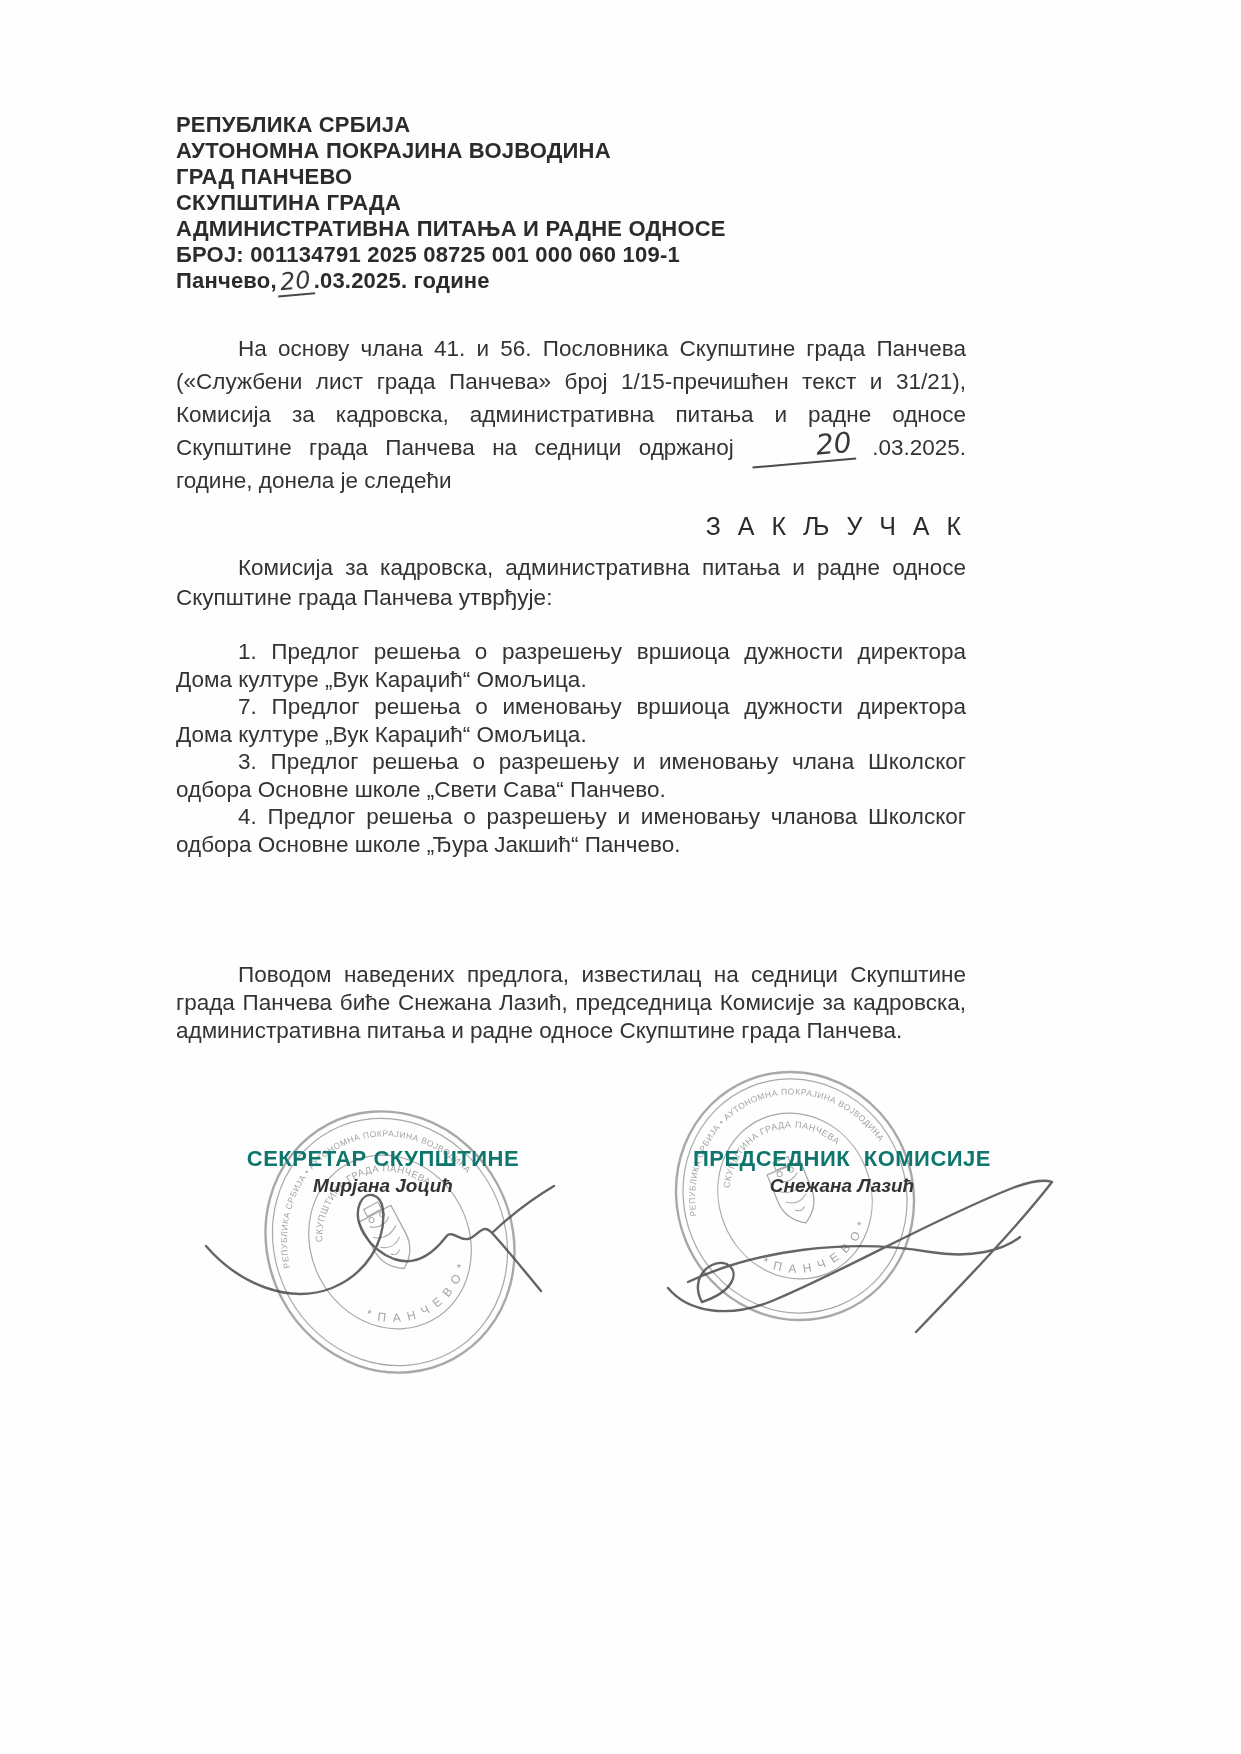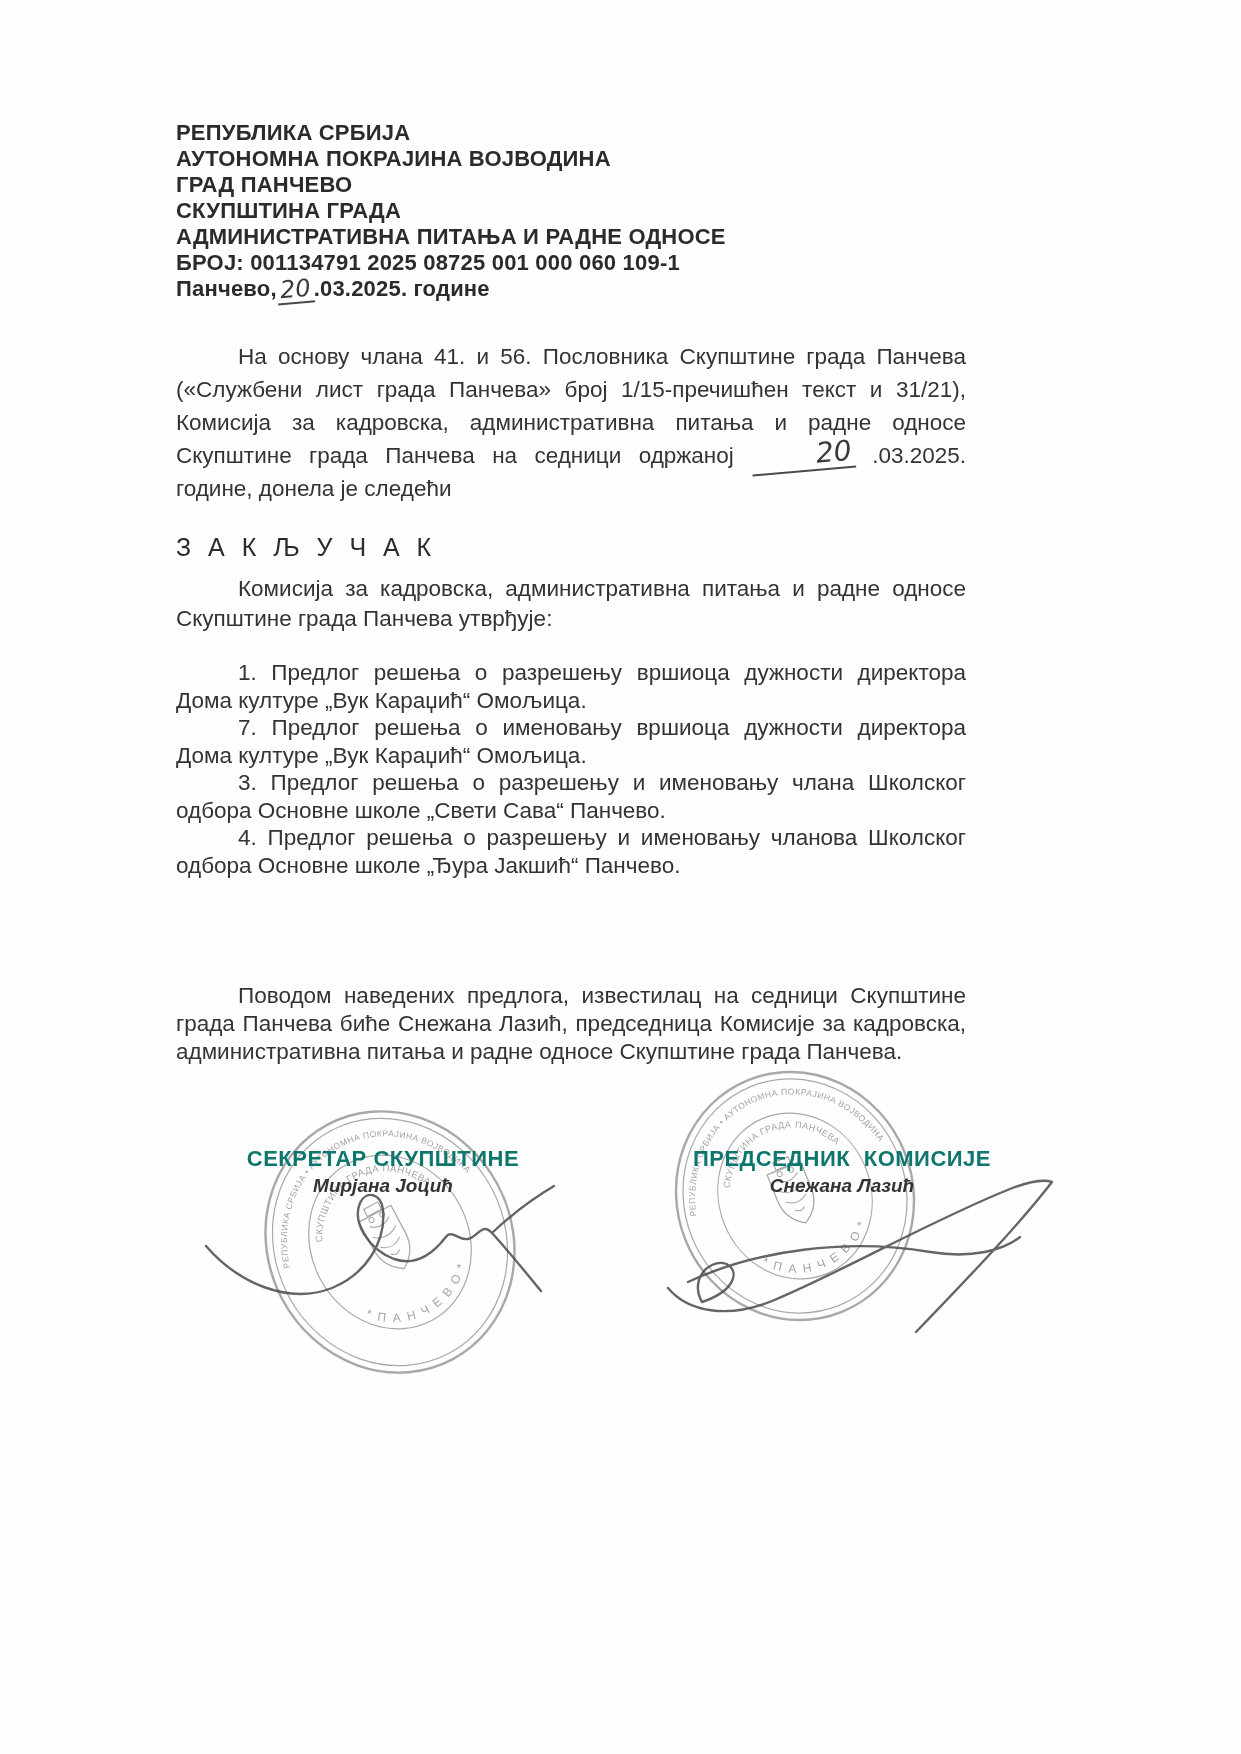--- a/index.html
+++ b/index.html
@@ -4,42 +4,42 @@
 <style>
   html,body{margin:0;padding:0;background:#ffffff;}
   .page{
     position:relative;
     width:1241px;height:1754px;
     background:#fefefe;
     font-family:"Liberation Sans",sans-serif;
     color:#2e2e2e;
     overflow:hidden;
   }
-  .content{position:absolute;left:176px;top:120px;width:790px;}
+  .content{position:absolute;left:176px;top:112px;width:790px;}
   .doc-header{font-weight:bold;font-size:22px;line-height:26px;color:#2b2b2b;letter-spacing:.2px;}
   .h-line{white-space:nowrap;}
   .hand{
     display:inline-block;
     font-family:"DejaVu Sans",sans-serif;
     font-style:italic;font-weight:400;
     font-size:24px;line-height:1;
     color:#3a3a3a;
     border-bottom:2px solid #4a4a4a;
     padding:0 3px 1px 3px;
     transform:rotate(-5deg) translateY(1px);
   }
   .hand-big{font-size:28px;border-bottom:2px solid #4a4a4a;}
   .body-p{
     margin:0;font-size:22.5px;color:#333;
     text-align:justify;text-indent:62px;
   }
   .p1{margin-top:37px;line-height:33px;}
   .doc-title{
-    margin-top:28px;height:30px;
-    text-align:left;font-size:25px;letter-spacing:5px;
+    margin-top:15px;height:30px;
+    text-align:right;font-size:25px;letter-spacing:5px;
     color:#2b2b2b;
   }
   .p2{margin-top:11px;line-height:30px;}
   .list{margin-top:25px;}
   .list-item{line-height:27.5px;}
   .p3{margin-top:103px;line-height:28px;}
   .sig-block{position:absolute;text-align:center;z-index:3;}
   .sig-left{top:1146px;left:233px;width:300px;}
   .sig-right{top:1146px;left:672px;width:340px;}
   .sig-title{font-weight:bold;font-size:22px;letter-spacing:.5px;color:#0f766e;white-space:nowrap;}

